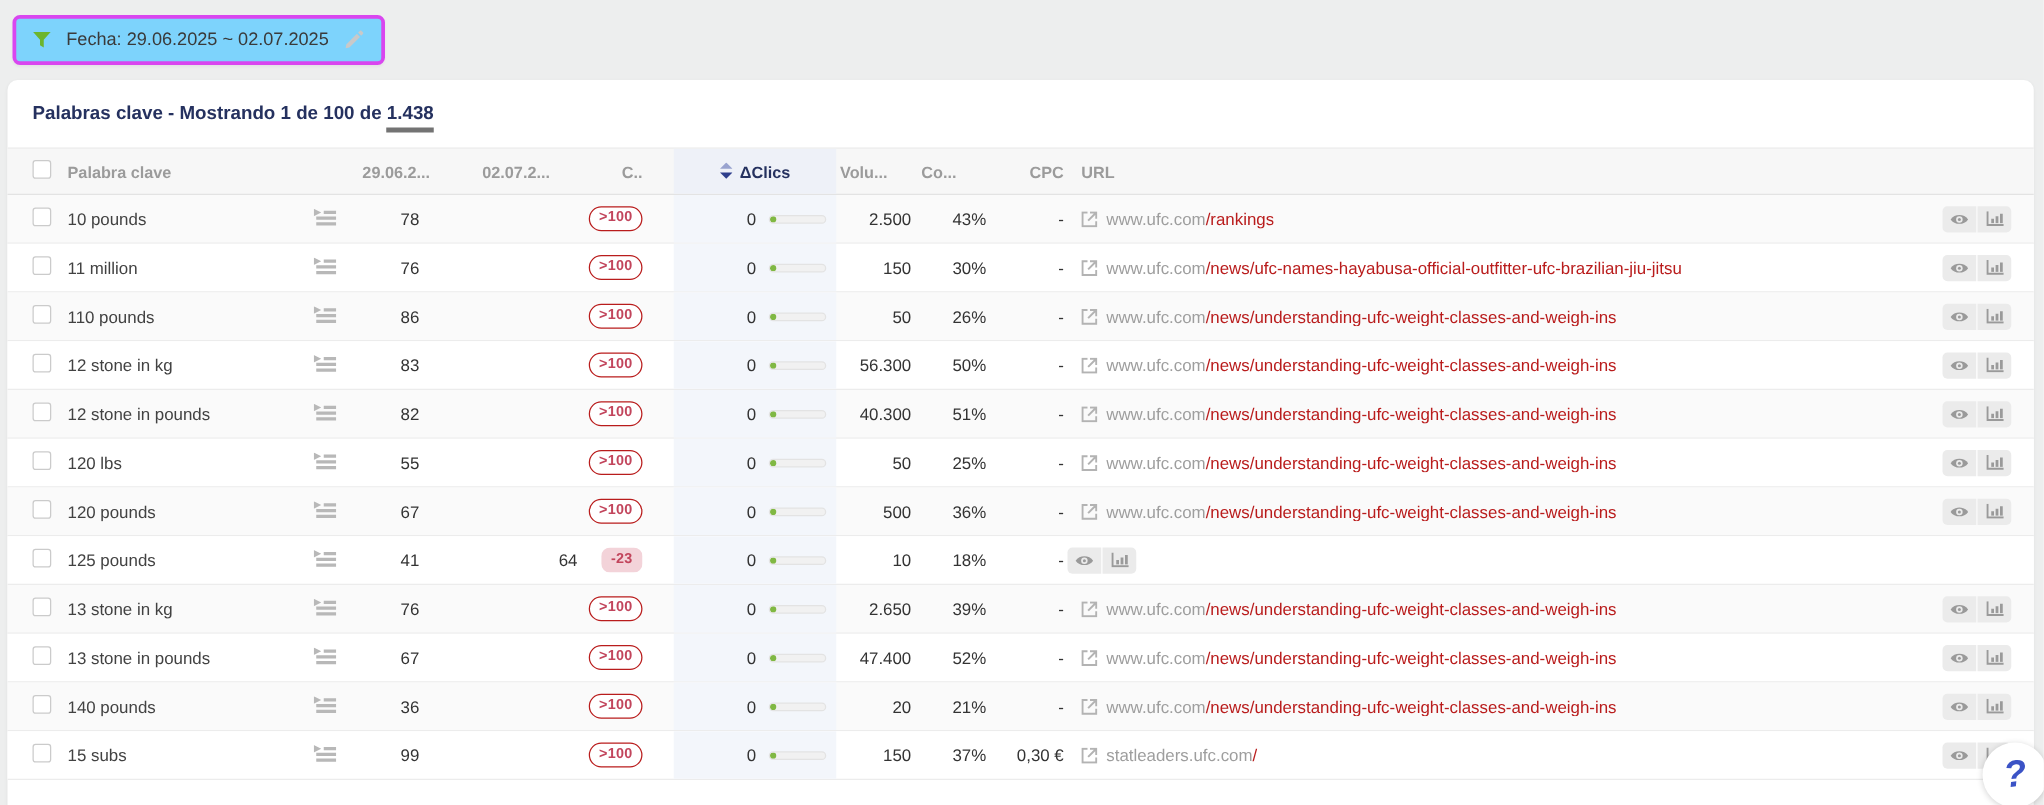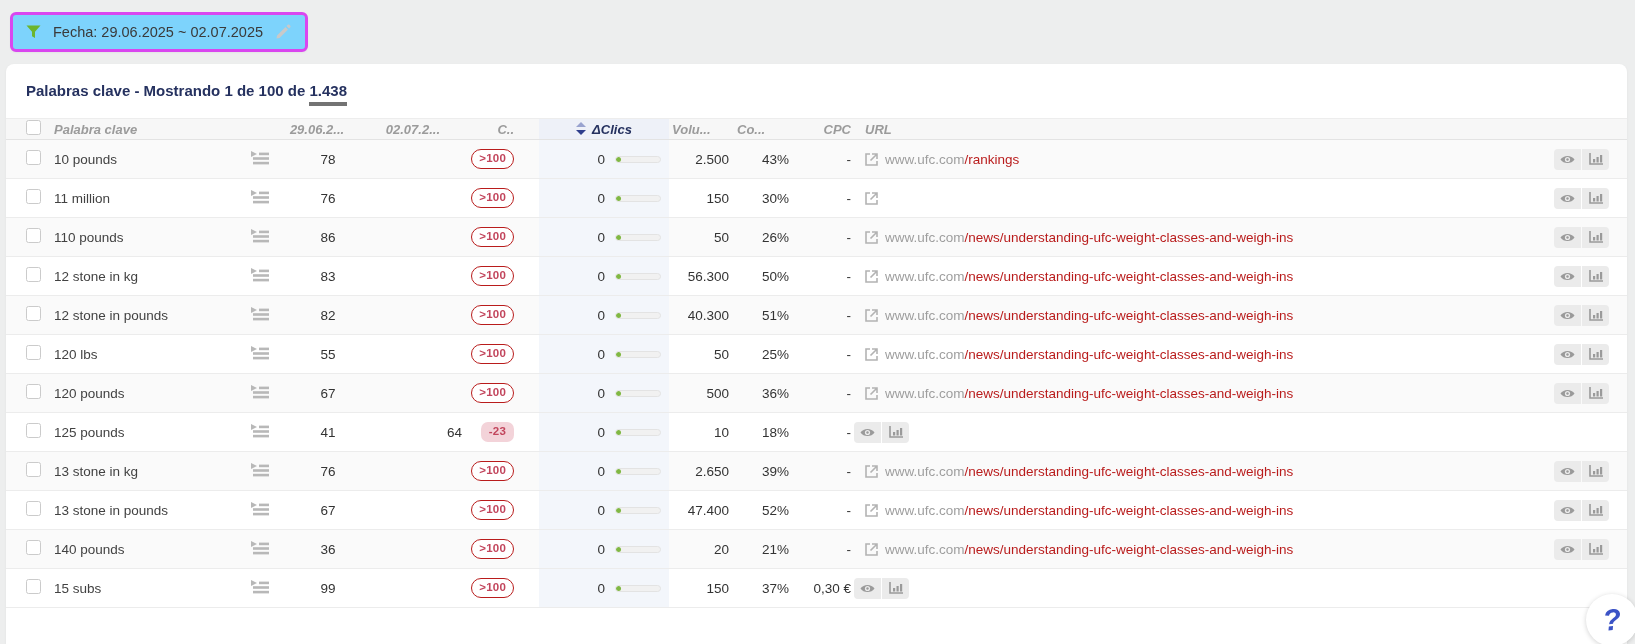--- a/index.html
+++ b/index.html
@@ -38,23 +38,23 @@
 
   
   .trow {
     display:flex; align-items:center;
     padding:0 18px 0 20px;
     height:39px;
     border-bottom:1px solid #ececec;
     font-size:13.5px;
   }
   .hdr {
-    height:22px; background:#f7f7f7;
+    height:38px; background:#f7f7f7;
     border-top:1px solid #ededed; border-bottom:1px solid #e3e3e3;
-    font-size:13px; font-weight:bold; color:#9b9b9b;font-style:italic;
+    font-size:13px; font-weight:bold; color:#9b9b9b;
   }
   .rows .trow:nth-child(odd) { background:#fafafa; }
   .rows .trow:nth-child(even){ background:#ffffff; }
 
   .c-check { width:28px; flex:none; }
   .c-kw    { width:197px; flex:none; overflow:hidden; white-space:nowrap; }
   .c-serp  { width:38px; flex:none; }
   .c-d1    { width:78px; flex:none; text-align:center; }
   .c-d2    { width:95px; flex:none; text-align:right; }
   .c-chg   { width:52px; flex:none; display:flex; justify-content:flex-end; }
@@ -270,20 +270,21 @@
     <div class="c-comp">30%</div>
     <div class="c-cpc">-</div>
     <div class="c-url">
       <span class="ico">
         <svg width="13" height="13" viewBox="0 0 13 13">
               <path d="M5 1 H1 V12 H12 V8" stroke="#b3b3b3" stroke-width="1.6" fill="none"></path>
               <path d="M7 1 H12 V6 M12 1 L5.5 7.5" stroke="#b3b3b3" stroke-width="1.6" fill="none"></path>
             </svg>
       </span>
 
+      <span class="url-text"><span class="url-domain">www.ufc.com</span><span class="url-path">/news/ufc-names-hayabusa-official-outfitter-ufc-brazilian-jiu-jitsu</span></span>
     </div>
     <div class="c-act">
       <span class="act-btn first">
         <span class="ico">
           <svg width="15" height="11" viewBox="0 0 15 11">
                 <path d="M0.5 5.5 C3.5 0.8 11.5 0.8 14.5 5.5 C11.5 10.2 3.5 10.2 0.5 5.5 Z" fill="#9a9a9a"></path>
                 <circle cx="7.5" cy="5.5" r="2.6" fill="#ebebeb"></circle>
                 <circle cx="7.5" cy="5.5" r="1.2" fill="#9a9a9a"></circle>
               </svg>
         </span>
@@ -891,20 +892,30 @@
     </div>
     <div class="c-delta">
       <span class="delta-val">0</span>
       <span class="pbar">
             <span class="pfill"></span>
           </span>
     </div>
     <div class="c-vol">150</div>
     <div class="c-comp">37%</div>
     <div class="c-cpc">0,30 €</div>
+    <div class="c-url">
+      <span class="ico">
+        <svg width="13" height="13" viewBox="0 0 13 13">
+              <path d="M5 1 H1 V12 H12 V8" stroke="#b3b3b3" stroke-width="1.6" fill="none"></path>
+              <path d="M7 1 H12 V6 M12 1 L5.5 7.5" stroke="#b3b3b3" stroke-width="1.6" fill="none"></path>
+            </svg>
+      </span>
+
+      <span class="url-text"><span class="url-domain">statleaders.ufc.com</span><span class="url-path">/</span></span>
+    </div>
     <div class="c-act">
       <span class="act-btn first">
         <span class="ico">
           <svg width="15" height="11" viewBox="0 0 15 11">
                 <path d="M0.5 5.5 C3.5 0.8 11.5 0.8 14.5 5.5 C11.5 10.2 3.5 10.2 0.5 5.5 Z" fill="#9a9a9a"></path>
                 <circle cx="7.5" cy="5.5" r="2.6" fill="#ebebeb"></circle>
                 <circle cx="7.5" cy="5.5" r="1.2" fill="#9a9a9a"></circle>
               </svg>
         </span>
       </span>

